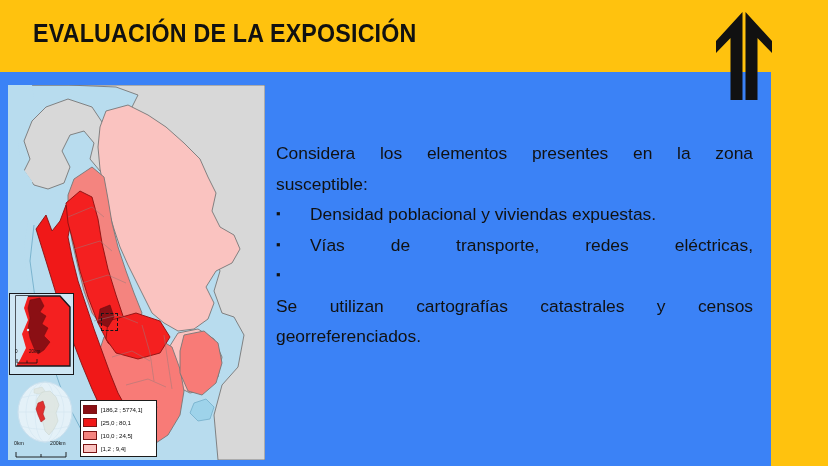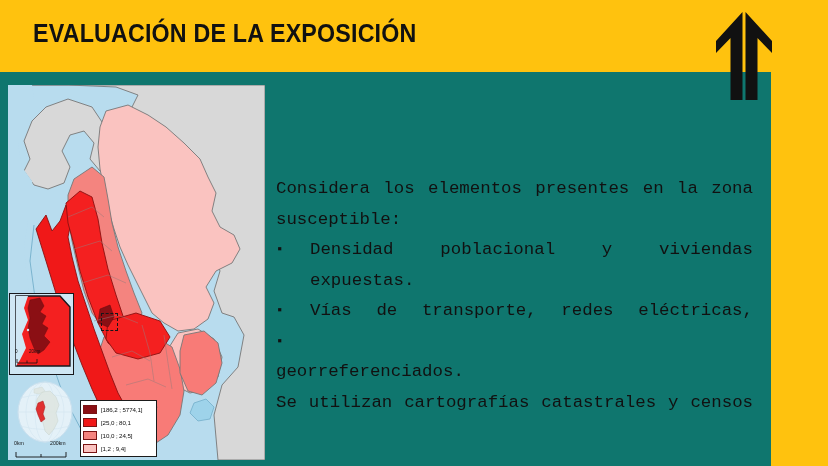--- a/index.html
+++ b/index.html
@@ -10,21 +10,21 @@
   body {
     width: 828px;
     height: 466px;
     overflow: hidden;
     font-family: "Liberation Sans", sans-serif;
     position: relative;
   }
   #slide {
     position: absolute;
     inset: 0;
-    background: #0f766e;
+    background: #3b82f6;
   }
 
   
   #header-band {
     position: absolute;
     left: 0;
     top: 0;
     width: 828px;
     height: 72px;
     background: #ffc20e;
@@ -167,22 +167,21 @@
 
   
   #body-text {
     position: absolute;
     left: 276px;
     top: 138px;
     width: 477px;
     font-size: 17.4px;
     line-height: 30.5px;
     color: #111111;
-    font-family: Liberation Mono, monospace;
-    margin-top: 36px;
+    font-family: Liberation Sans, sans-serif;
   }
   .para {
     text-align: justify;
     text-justify: inter-word;
     margin: 0;
   }
   .bullet-line {
     display: flex;
     align-items: flex-start;
   }
@@ -388,18 +387,18 @@
         <span class="justify-block">Vías de transporte, redes eléctricas,</span>
       </span>
     </div>
 
     <div class="bullet-line">
       <span class="bullet-mark">▪</span>
       <span class="bullet-body">
       </span>
     </div>
 
+    <div class="para justify-block">Se utilizan cartografías catastrales y censos</div>
     <div class="para last-left">georreferenciados.</div>
-    <div class="para justify-block">Se utilizan cartografías catastrales y censos</div>
 
   </div>
 
 </div>
 
 </body></html>

